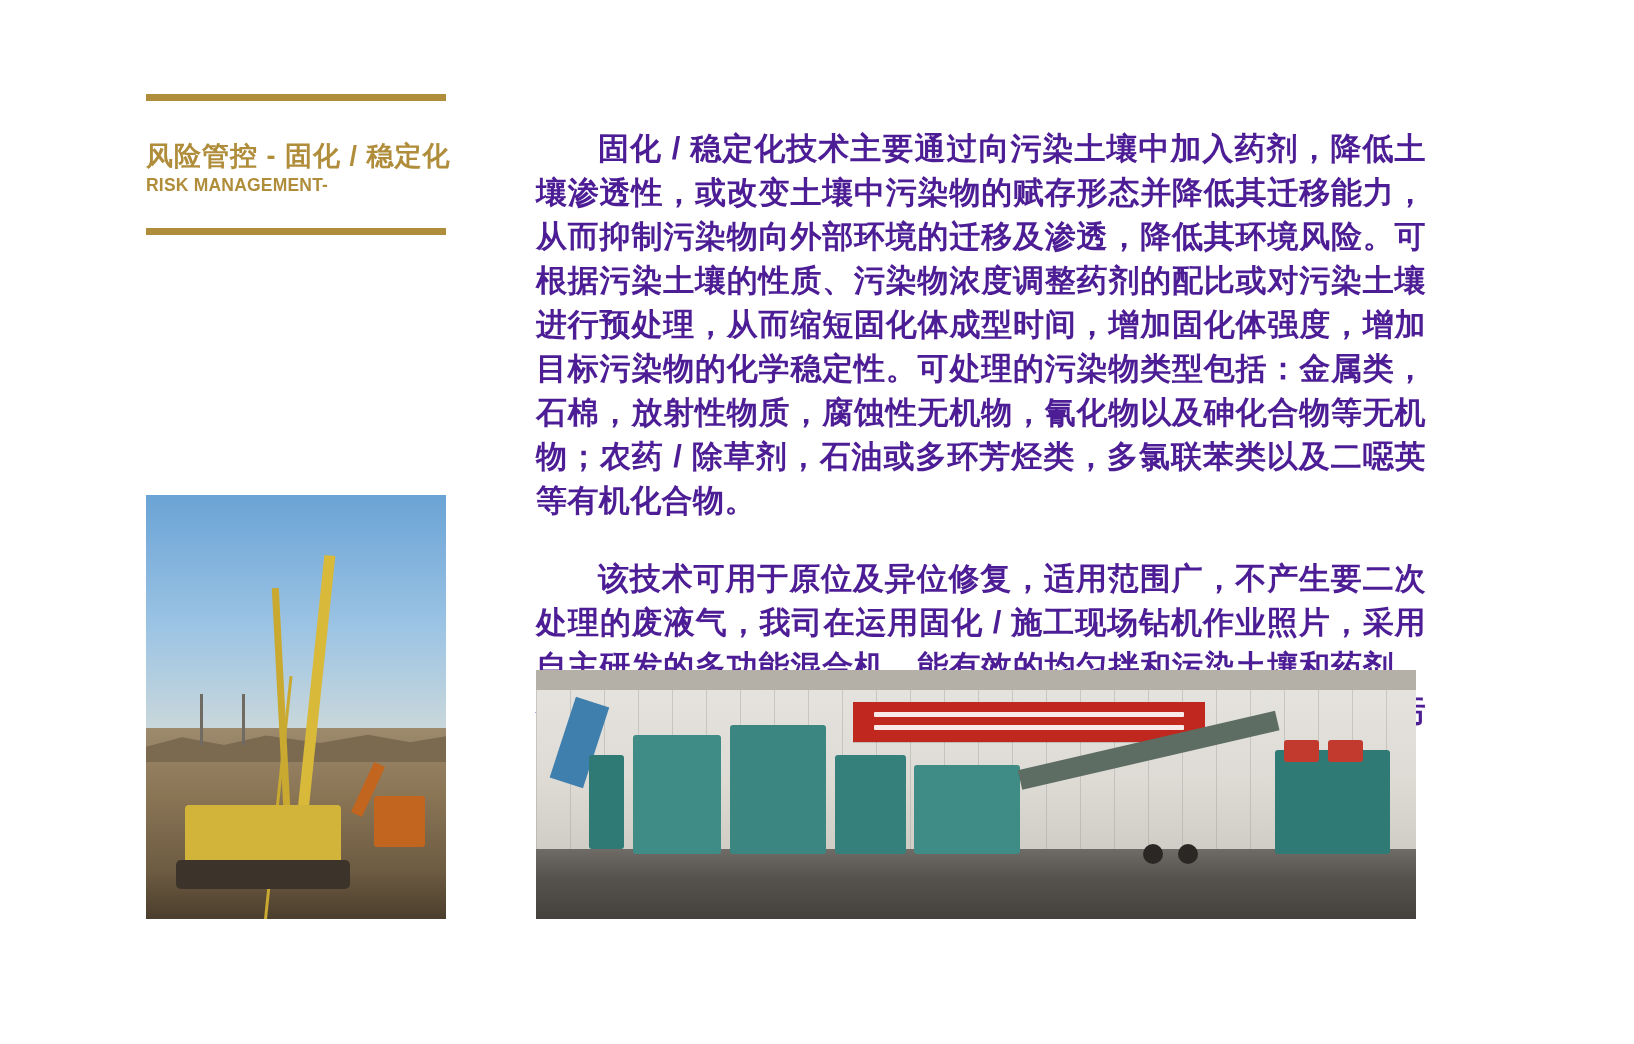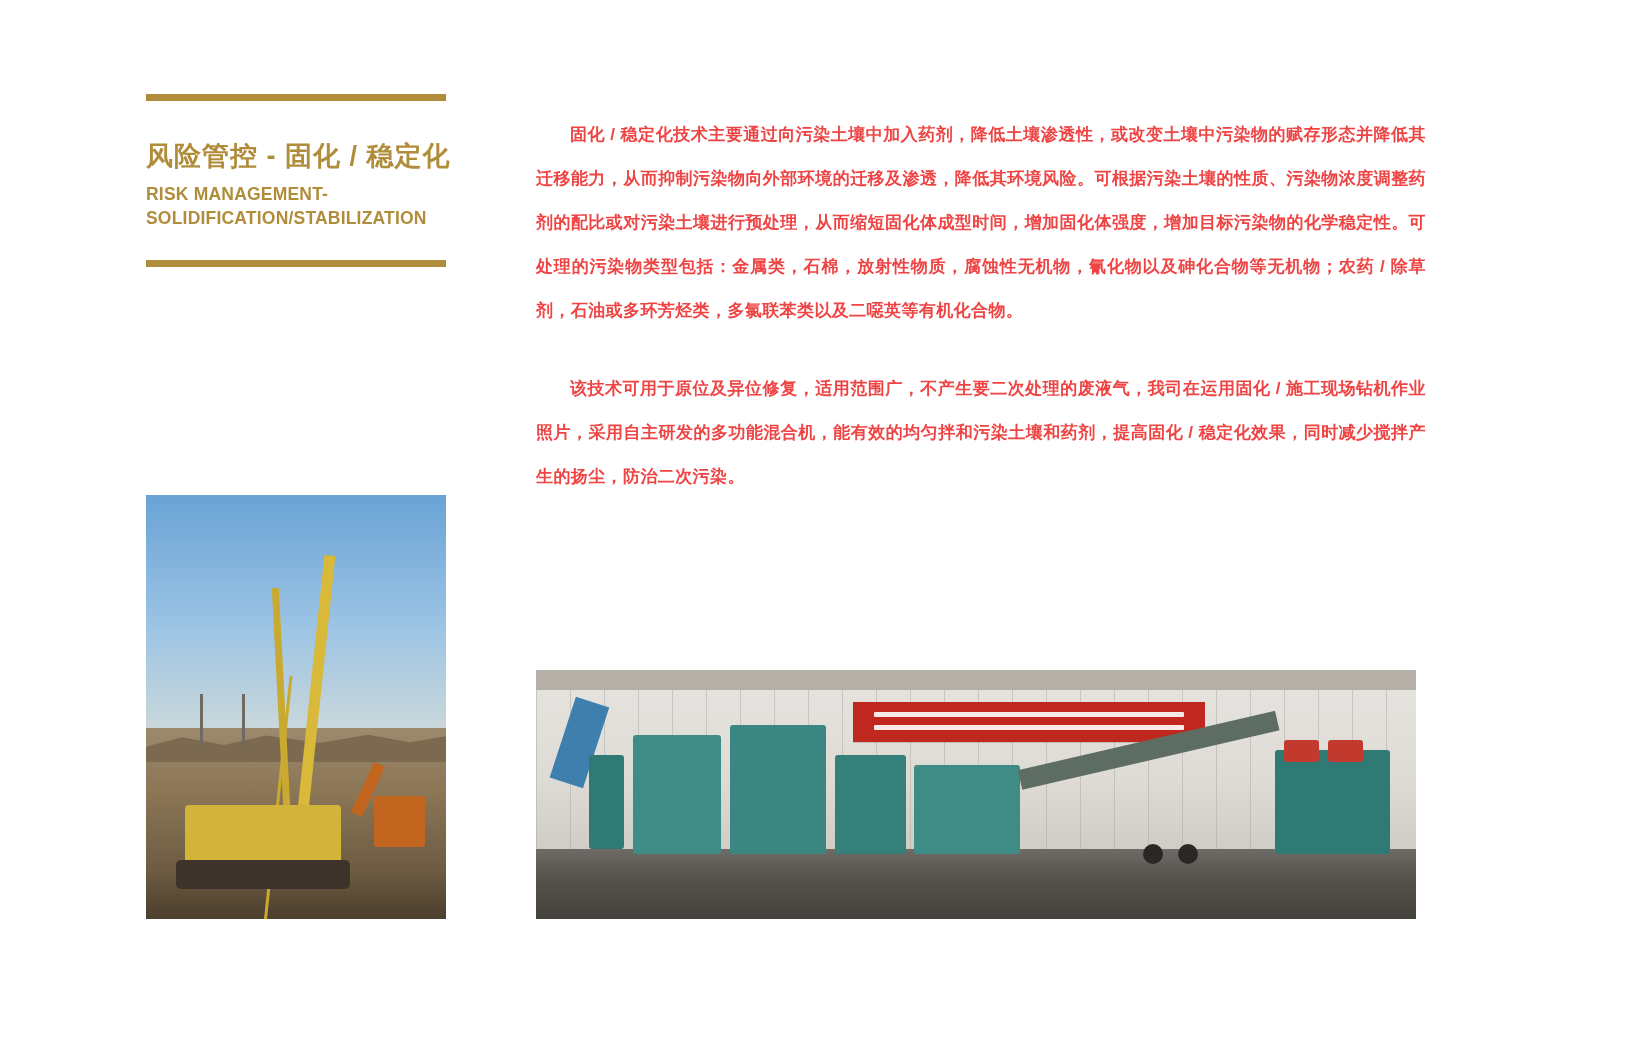--- a/index.html
+++ b/index.html
@@ -40,21 +40,20 @@
     padding: 38px 0 30px 0;
   }
   .title-cn {
     font-size: 27px;
     line-height: 1.3;
     color: #b08d3b;
     letter-spacing: 1px;
     white-space: nowrap;
   }
   .title-en {
-    margin-top: 9px;
     font-size: 17.5px;
     line-height: 1.35;
     color: #b08d3b;
     letter-spacing: 0.2px;
   }
 
   
   .photo-left {
     position: absolute;
     left: 146px;
@@ -145,23 +144,23 @@
   }
 
   
   .text-col {
     position: absolute;
     left: 536px;
     top: 96px;
     width: 890px;
   }
   .para {
-    font-size: 17px;
+    font-size: 31px;
     line-height: 44px;
-    color: #ef4444;
+    color: #4c1d95;
     text-align: justify;
     text-indent: 2em;
     letter-spacing: 0.4px;
   }
   .para + .para {
     margin-top: 34px;
   }
 
   
   .photo-main {
@@ -273,21 +272,20 @@
 </head>
 <body>
 
 <div class="page">
 
   <div class="left-col">
     <div class="rule"></div>
     <div class="title-block">
       <div class="title-cn">风险管控 - 固化 / 稳定化</div>
       <div class="title-en">RISK MANAGEMENT-</div>
-      <div class="title-en" style="margin-top:0">SOLIDIFICATION/STABILIZATION</div>
     </div>
     <div class="rule rule-bottom"></div>
   </div>
 
   <div class="photo-left">
     <div class="sky"></div>
     <div class="ground"></div>
     <div class="ridge"></div>
     <div class="pole" style="left:18%"></div>
     <div class="pole" style="left:32%"></div>

